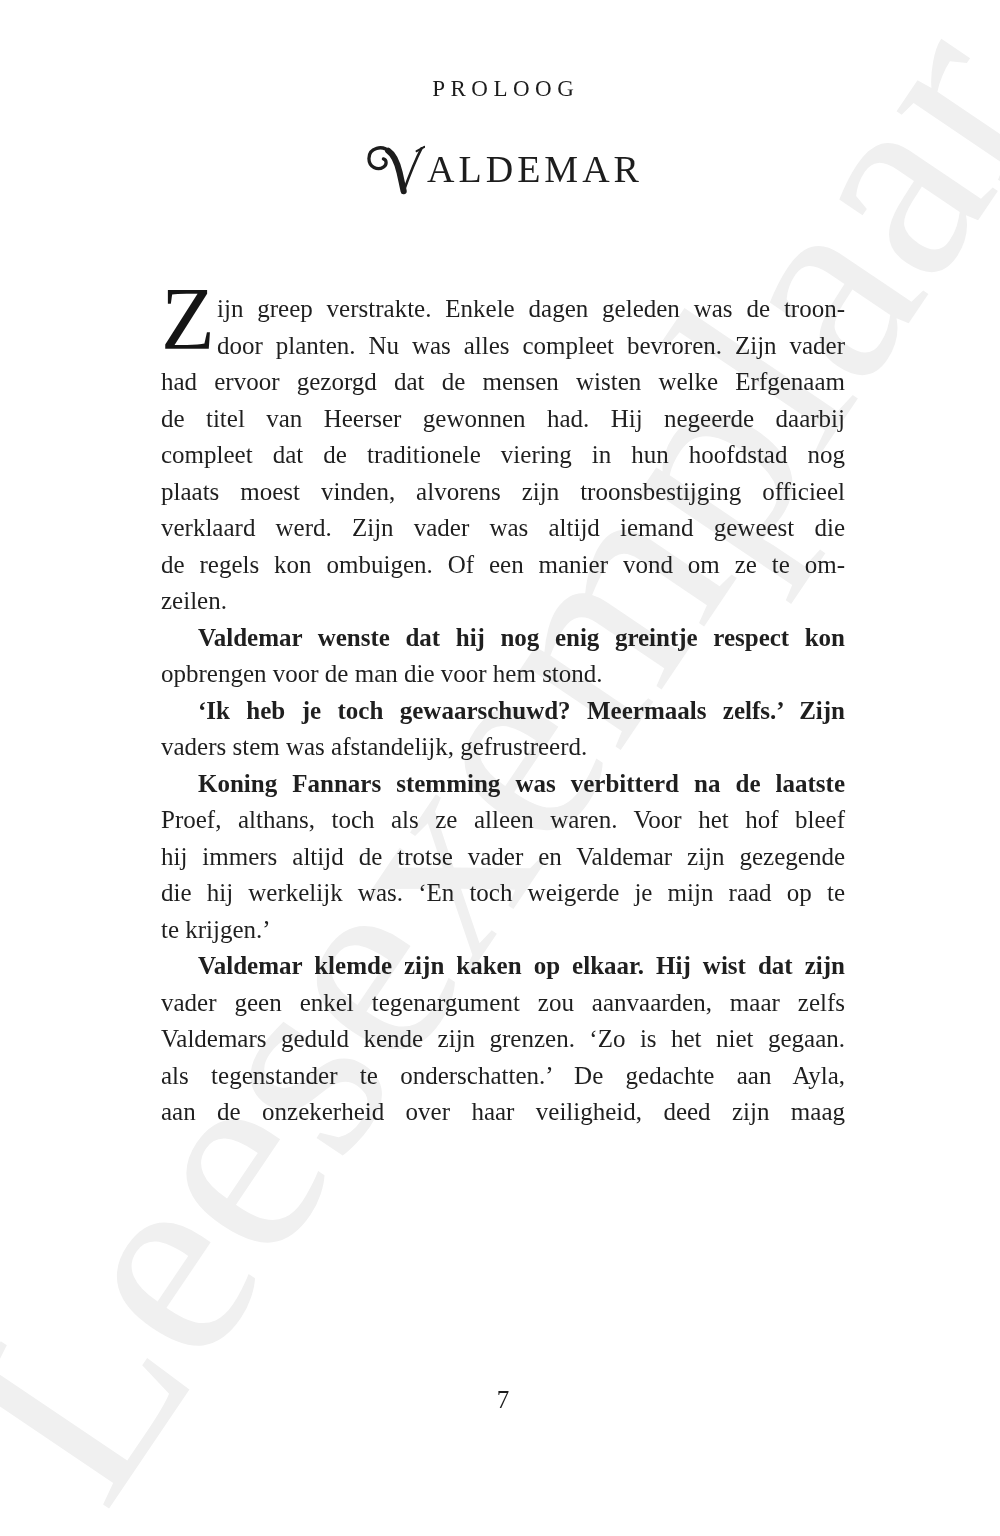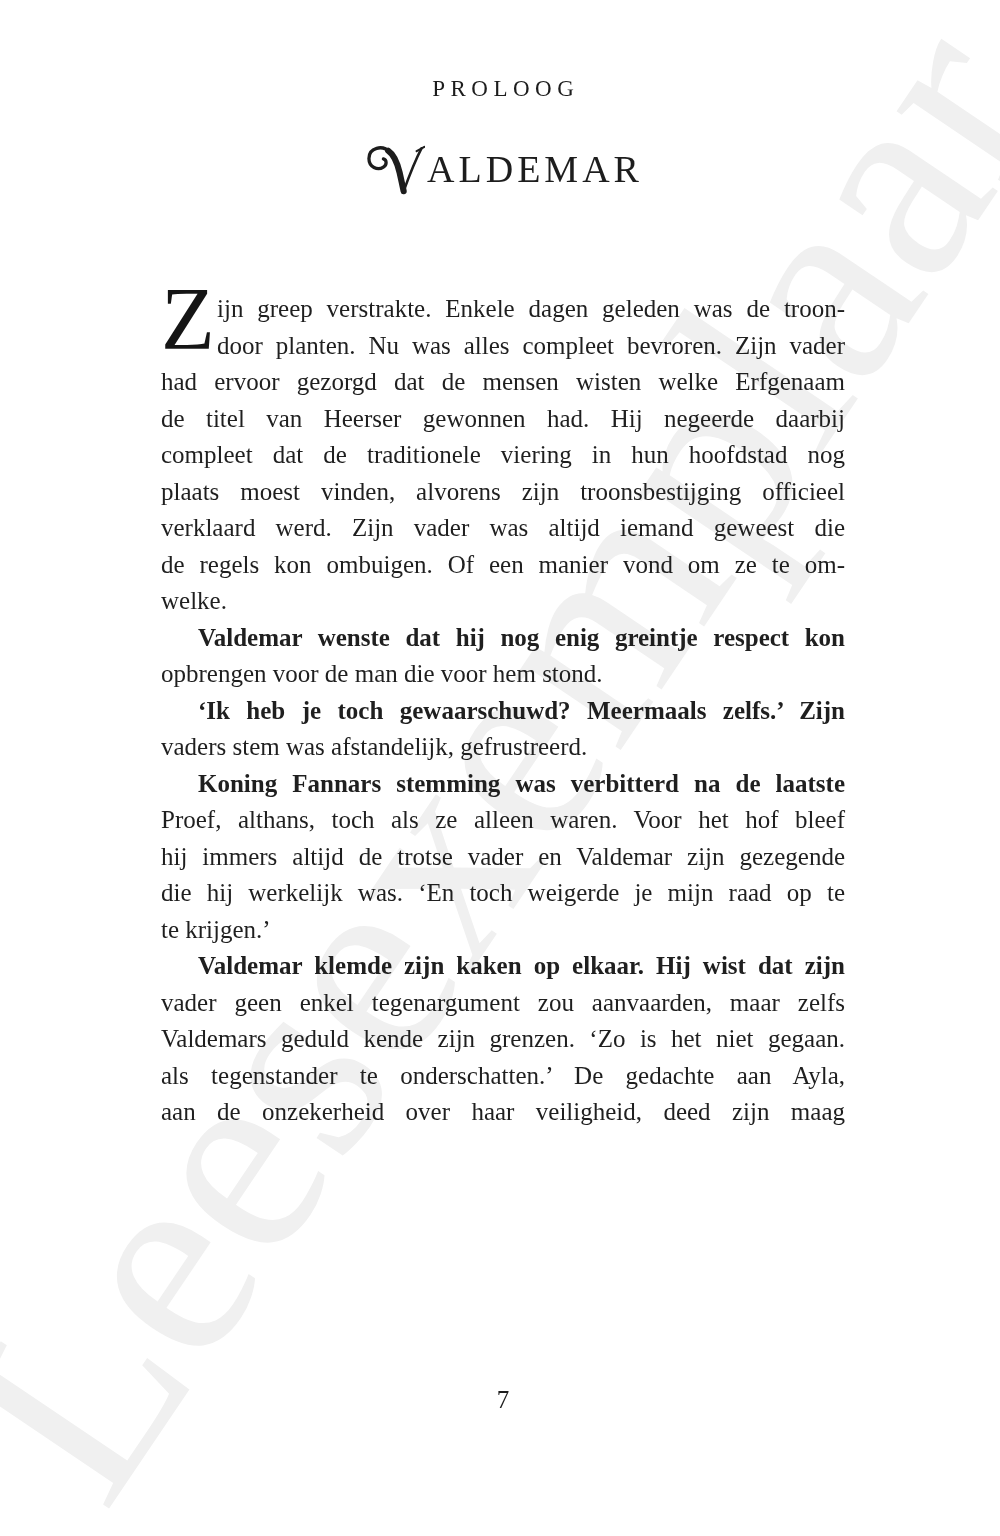--- a/index.html
+++ b/index.html
@@ -73,21 +73,21 @@
         <div class="paragraph">
           <span class="dropcap">Z</span>
           <div class="line">ijn greep verstrakte. Enkele dagen geleden was de troon-</div>
           <div class="line">door planten. Nu was alles compleet bevroren. Zijn vader</div>
           <div class="line">had ervoor gezorgd dat de mensen wisten welke Erfgenaam</div>
           <div class="line">de titel van Heerser gewonnen had. Hij negeerde daarbij</div>
           <div class="line">compleet dat de traditionele viering in hun hoofdstad nog</div>
           <div class="line">plaats moest vinden, alvorens zijn troonsbestijging officieel</div>
           <div class="line">verklaard werd. Zijn vader was altijd iemand geweest die</div>
           <div class="line">de regels kon ombuigen. Of een manier vond om ze te om-</div>
-          <div class="line lastline">welke.</div>
+          <div class="line lastline">zeilen.</div>
         </div>
         <div class="paragraph">
           <div class="line indent">Valdemar wenste dat hij nog enig greintje respect kon</div>
           <div class="line lastline">opbrengen voor de man die voor hem stond.</div>
         </div>
         <div class="paragraph">
           <div class="line indent">‘Ik heb je toch gewaarschuwd? Meermaals zelfs.’ Zijn</div>
           <div class="line lastline">vaders stem was afstandelijk, gefrustreerd.</div>
         </div>
         <div class="paragraph">

